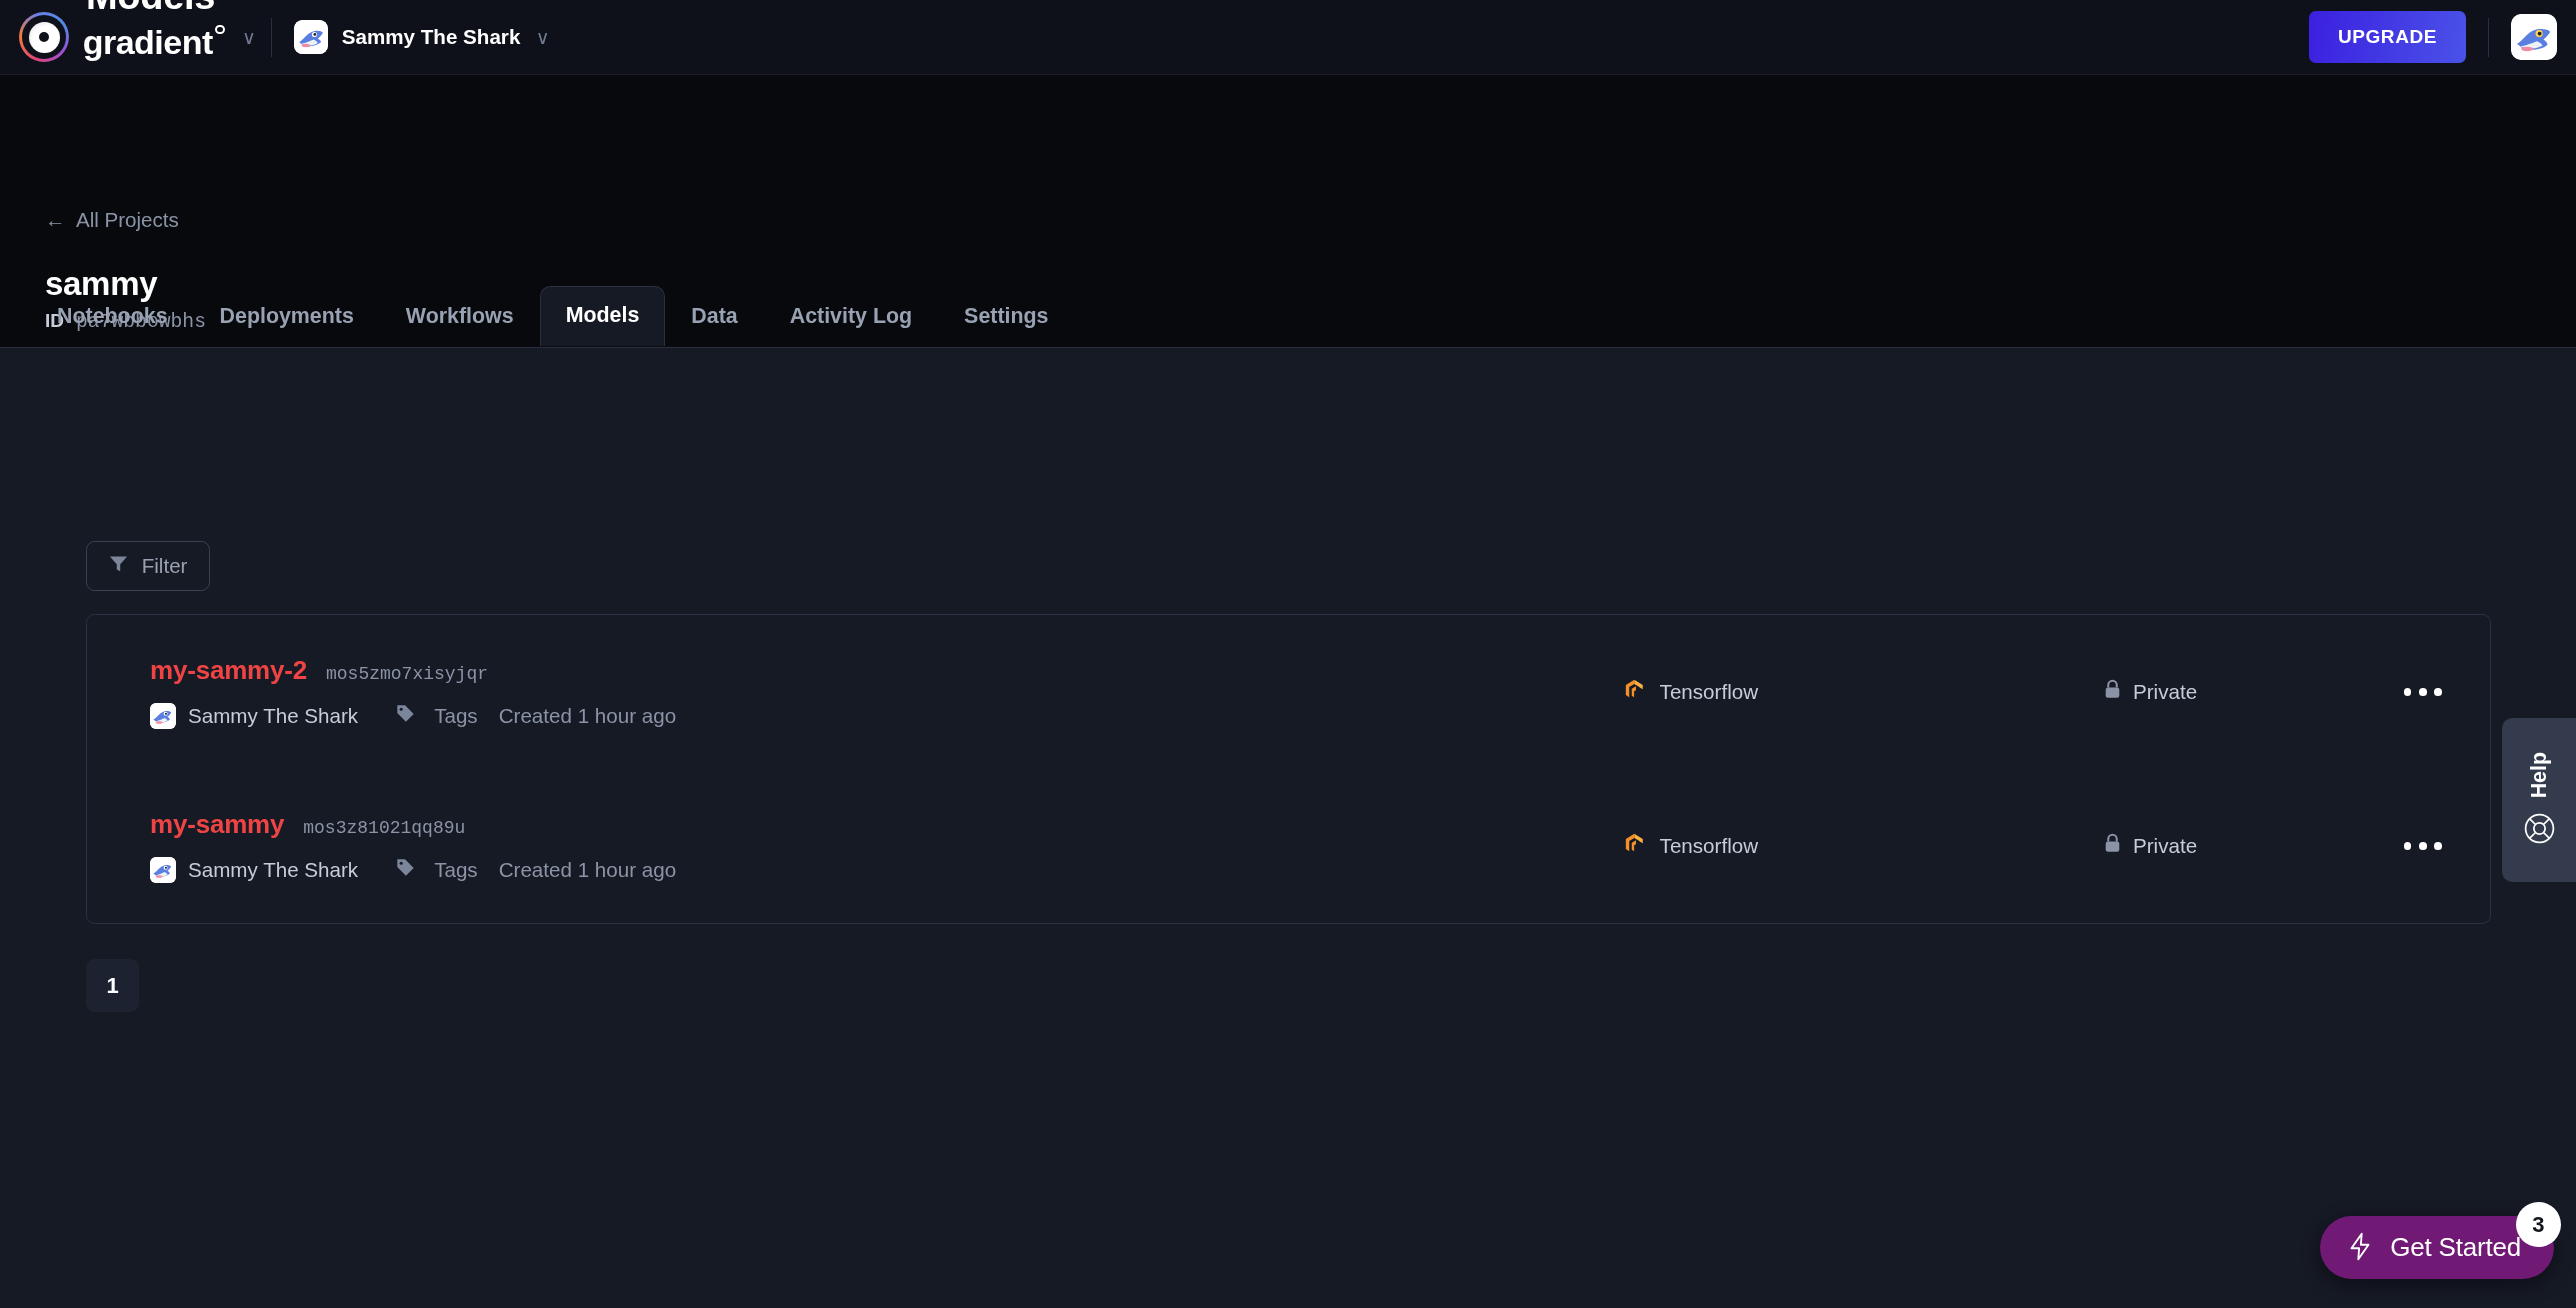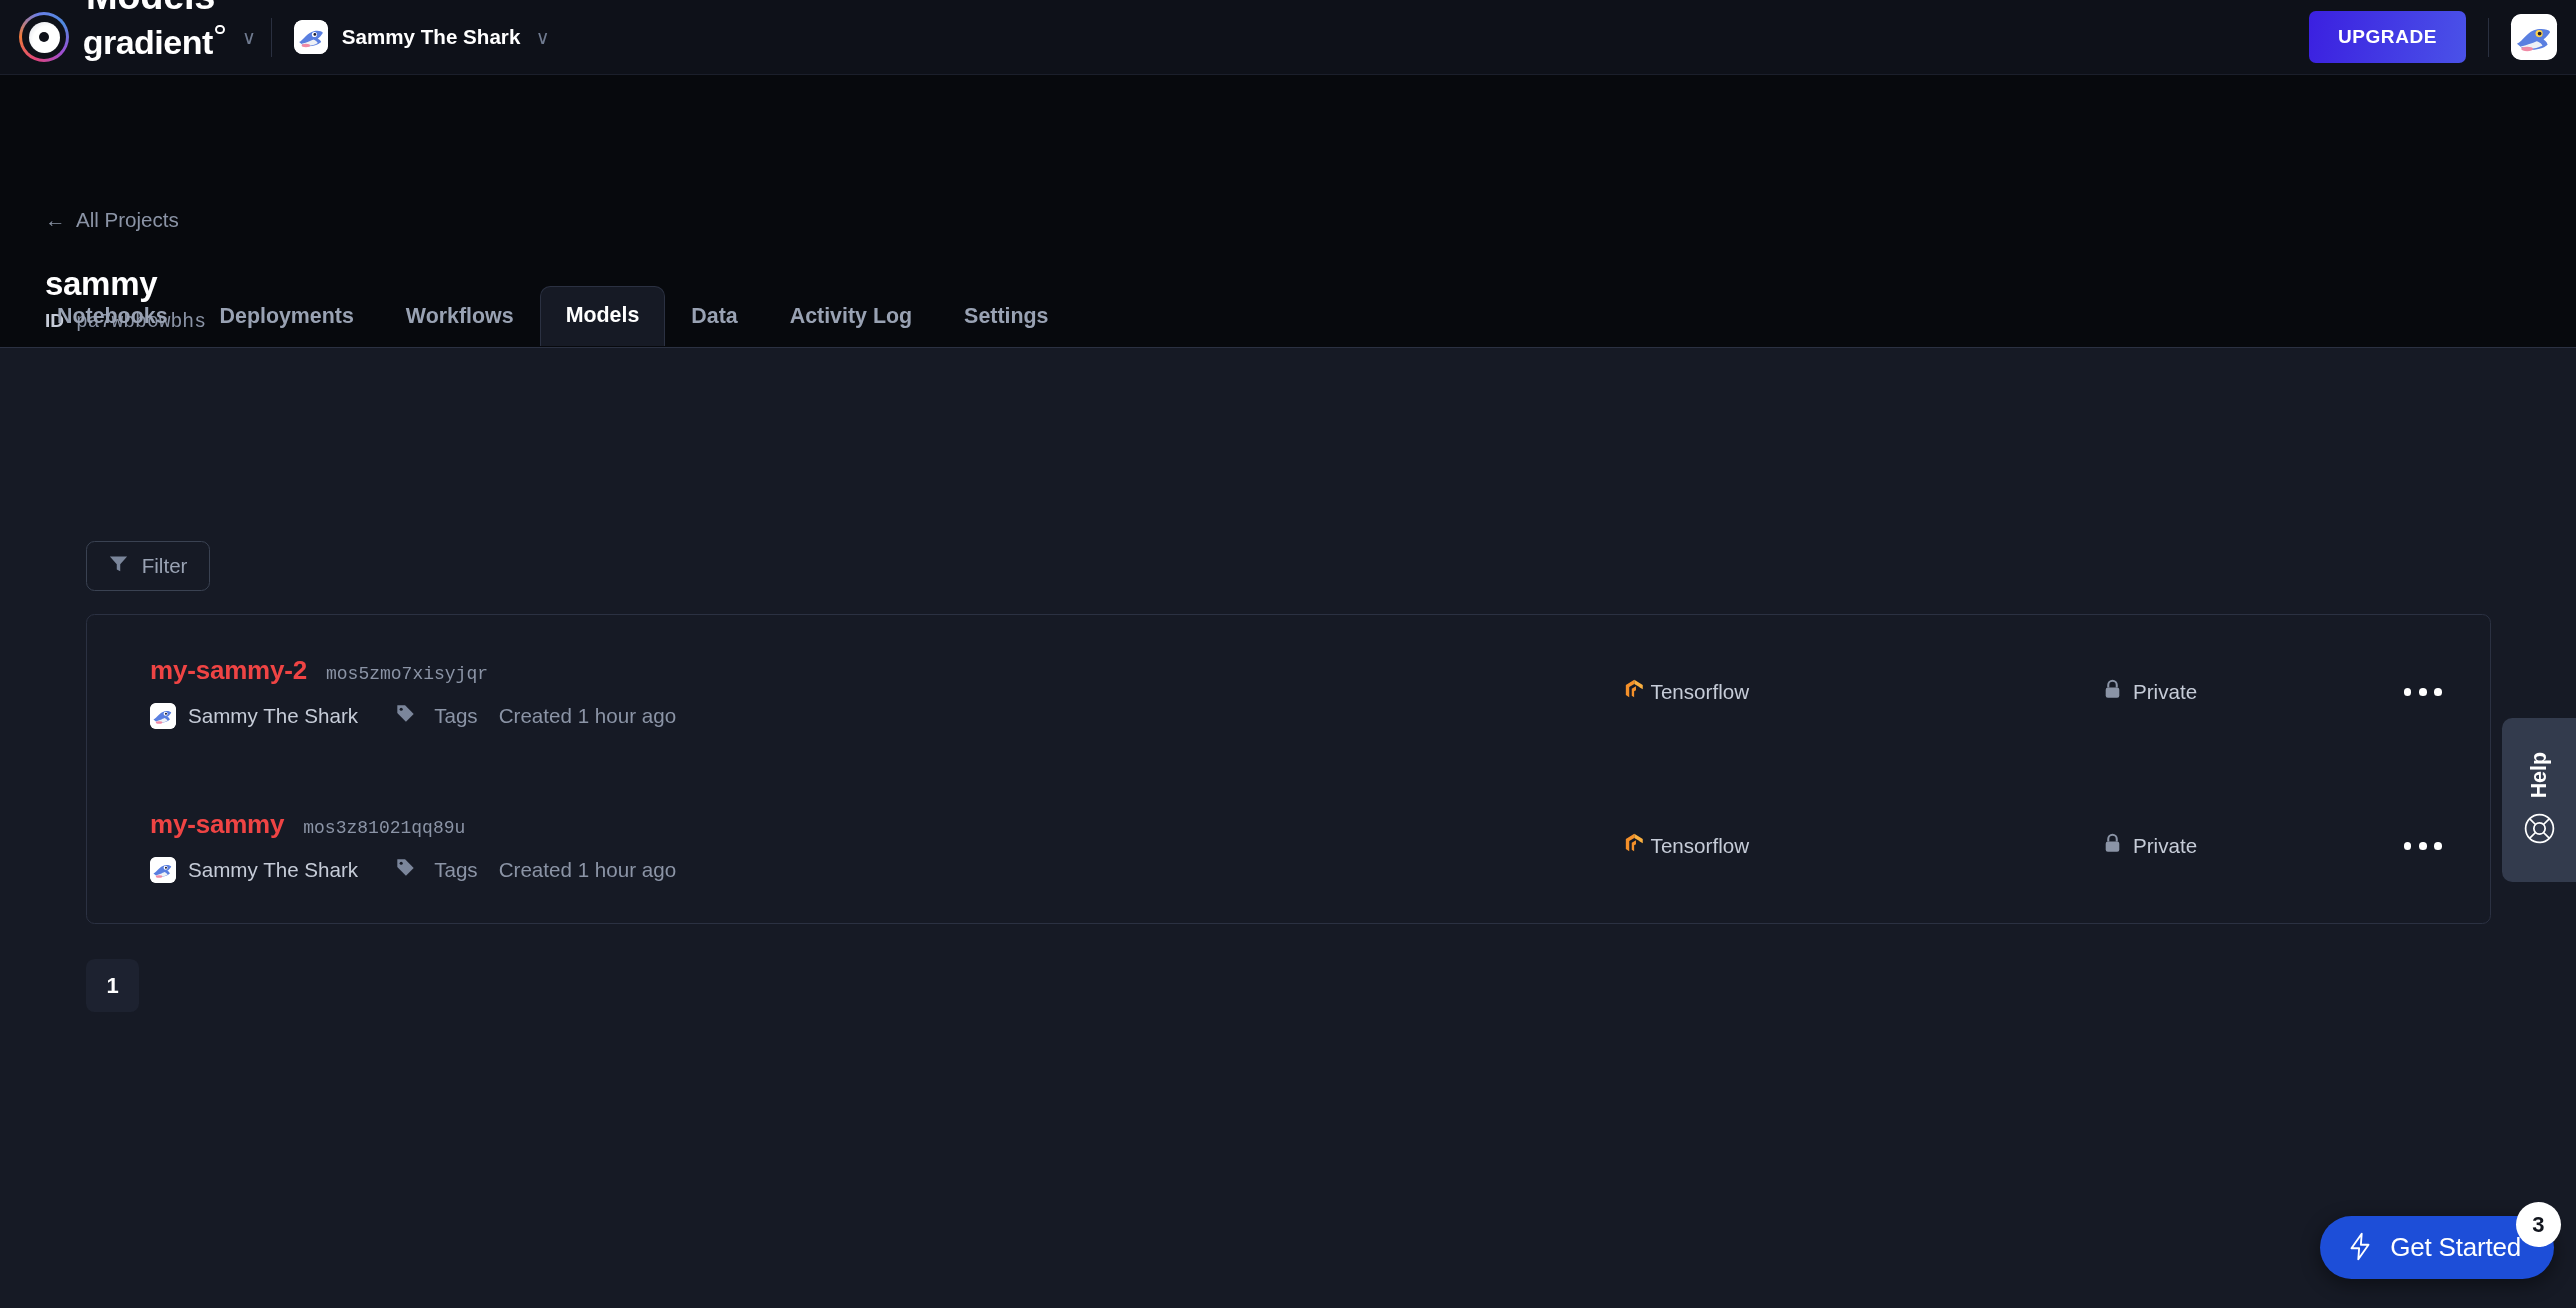--- a/index.html
+++ b/index.html
@@ -148,21 +148,21 @@
   .row-left { width: 1336px; padding-left: 29px; }
   .row-title { display: flex; align-items: baseline; gap: 19px; }
   .row-name { color: #ef4444; font-size: 26px; font-weight: 700; letter-spacing: -0.2px; }
   .row-id { color: #8b94a6; font-size: 18px; font-family: "Liberation Mono", monospace; }
   .row-meta { display: flex; align-items: center; gap: 0; margin-top: 17px; }
   .meta-owner { display: flex; align-items: center; gap: 12px; }
   .meta-owner .shark-avatar { width: 26px; height: 26px; border-radius: 6px; }
   .meta-owner span { color: #c6ccd8; font-size: 20.6px; }
   .meta-tags { display: flex; align-items: center; gap: 19px; margin-left: 38px; color: #8b94a6; font-size: 20.6px; cursor: pointer; }
   .meta-created { color: #8b94a6; font-size: 20.6px; margin-left: 21px; }
-  .col-fw { position: absolute; left: 1537px; display: flex; align-items: center; gap: 6px; color: #c6ccd8; font-size: 20.6px; }
+  .col-fw { position: absolute; left: 1537px; display: flex; align-items: center; gap: 15px; color: #c6ccd8; font-size: 20.6px; }
   .col-priv { position: absolute; left: 2017px; display: flex; align-items: center; gap: 12px; color: #c6ccd8; font-size: 20.6px; }
   .col-more { position: absolute; right: 48px; display: flex; gap: 7.7px; cursor: pointer; }
   .col-more i { width: 7.7px; height: 7.7px; border-radius: 50%; background: #fff; display: block; }
 
   
   .pager {
     position: absolute; left: 86px; top: 611px;
     display: flex; gap: 12px;
   }
   .page-btn {
@@ -179,21 +179,21 @@
     gap: 13.7px; cursor: pointer;
   }
   .help-tab .txt {
     color: #fff; font-size: 21.4px; font-weight: 700;
     writing-mode: vertical-rl; transform: rotate(180deg);
   }
 
   
   .get-started {
     position: absolute; right: 22px; bottom: 29px;
-    background: #1d4ed8; border-radius: 34px; height: 63px;
+    background: #701a75; border-radius: 34px; height: 63px;
     display: flex; align-items: center; gap: 17px;
     padding: 0 33px 0 27px; cursor: pointer;
     box-shadow: 0 5.1px 19px rgba(0,0,0,0.45);
   }
   .get-started .label { color: #fff; font-size: 26px; letter-spacing: -0.2px; }
   .gs-badge {
     position: absolute; right: -6.9px; top: -13.7px;
     width: 45px; height: 45px; border-radius: 50%; background: #fff;
     color: #12151d; font-size: 22px; font-weight: 700;
     display: flex; align-items: center; justify-content: center;

